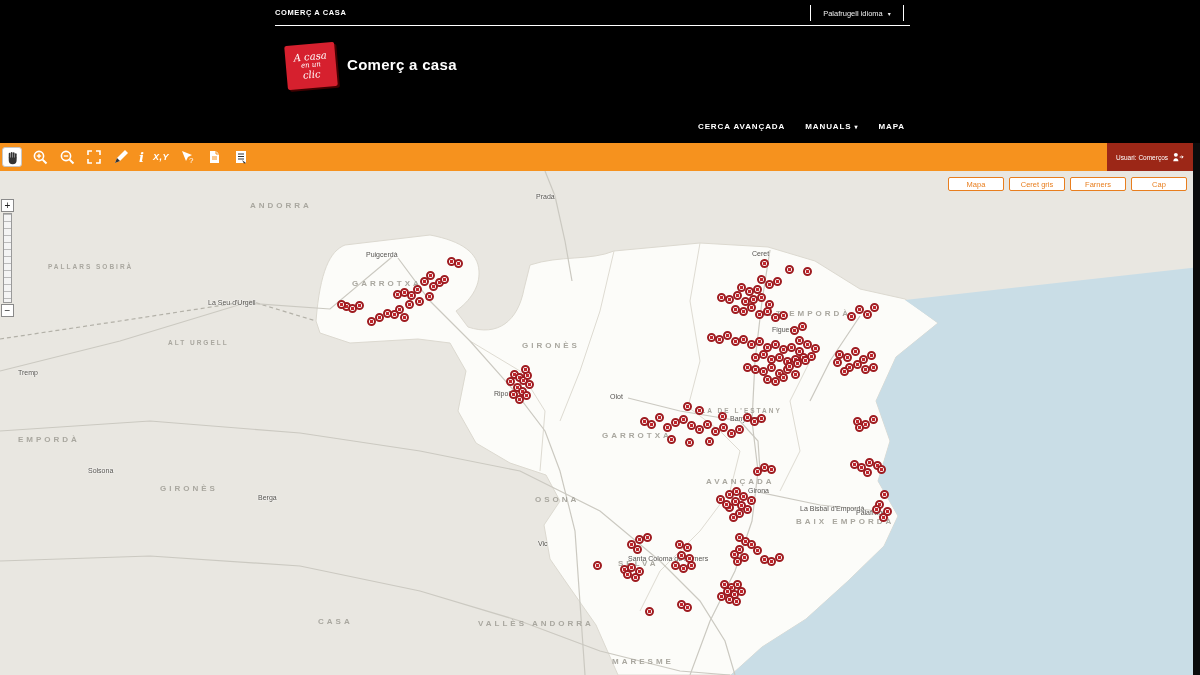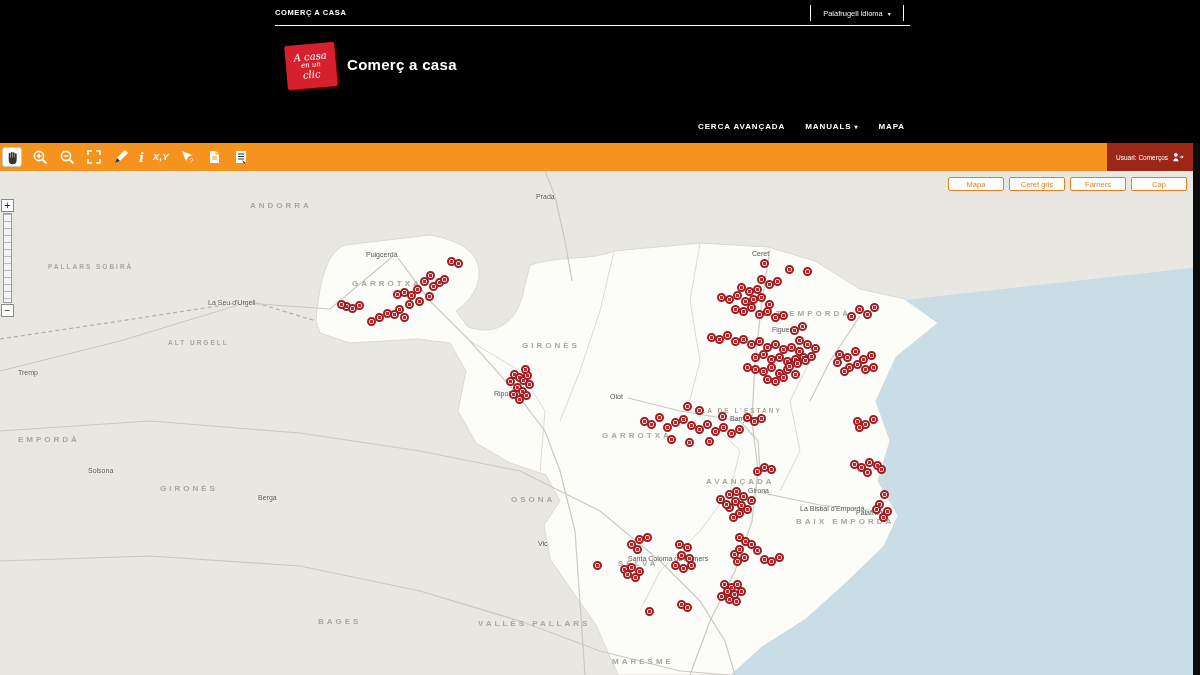--- a/index.html
+++ b/index.html
@@ -231,26 +231,26 @@
         <div class="region-label" style="left: 250px; top: 30px;">ANDORRA</div>
         <div class="region-label small" style="left: 48px; top: 92px;">PALLARS SOBIRÀ</div>
         <div class="region-label small" style="left: 168px; top: 168px;">ALT URGELL</div>
         <div class="region-label" style="left: 352px; top: 108px;">GARROTXA</div>
         <div class="region-label" style="left: 522px; top: 170px;">GIRONÈS</div>
         <div class="region-label" style="left: 602px; top: 260px;">GARROTXA</div>
         <div class="region-label" style="left: 760px; top: 138px;">ALT EMPORDÀ</div>
         <div class="region-label small" style="left: 695px; top: 236px;">PLA DE L'ESTANY</div>
         <div class="region-label" style="left: 706px; top: 306px;">AVANÇADA</div>
         <div class="region-label" style="left: 796px; top: 346px;">BAIX EMPORDÀ</div>
-        <div class="region-label" style="left: 511px; top: 324px;">OSONA</div>
+        <div class="region-label" style="left: 535px; top: 324px;">OSONA</div>
         <div class="region-label" style="left: 618px; top: 388px;">SELVA</div>
         <div class="region-label" style="left: 160px; top: 313px;">GIRONÈS</div>
         <div class="region-label" style="left: 18px; top: 264px;">EMPORDÀ</div>
-        <div class="region-label" style="left: 318px; top: 446px;">BAGES</div>
-        <div class="region-label" style="left: 478px; top: 448px;">VALLÈS PALLARS</div>
+        <div class="region-label" style="left: 318px; top: 446px;">CASA</div>
+        <div class="region-label" style="left: 478px; top: 448px;">VALLÈS ANDORRA</div>
         <div class="region-label" style="left: 612px; top: 486px;">MARESME</div>
         <div class="town-label" style="left: 536px; top: 22px;">Prada</div>
         <div class="town-label" style="left: 366px; top: 80px;">Puigcerdà</div>
         <div class="town-label" style="left: 208px; top: 128px;">La Seu d'Urgell</div>
         <div class="town-label" style="left: 18px; top: 198px;">Tremp</div>
         <div class="town-label" style="left: 88px; top: 296px;">Solsona</div>
         <div class="town-label" style="left: 258px; top: 323px;">Berga</div>
         <div class="town-label" style="left: 494px; top: 219px;">Ripoll</div>
         <div class="town-label" style="left: 610px; top: 222px;">Olot</div>
         <div class="town-label" style="left: 730px; top: 244px;">Banyoles</div>

